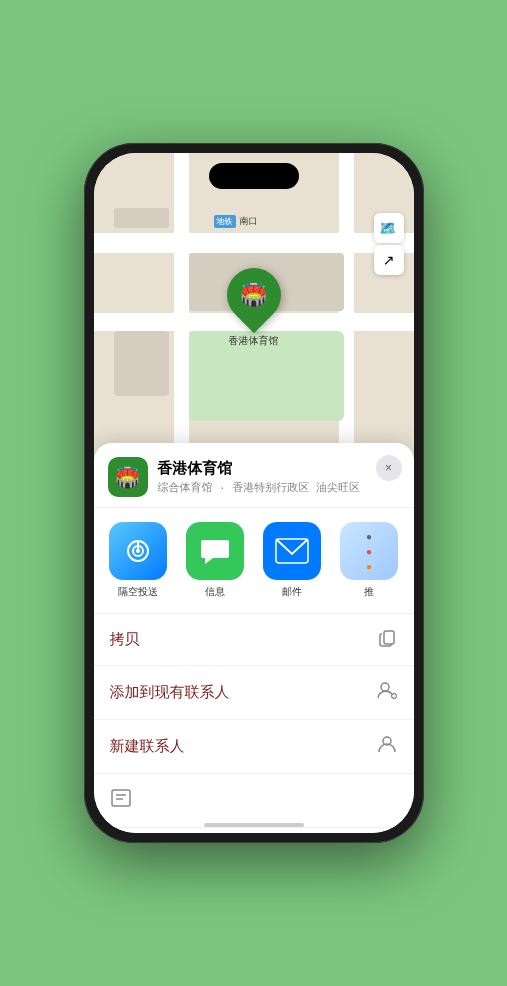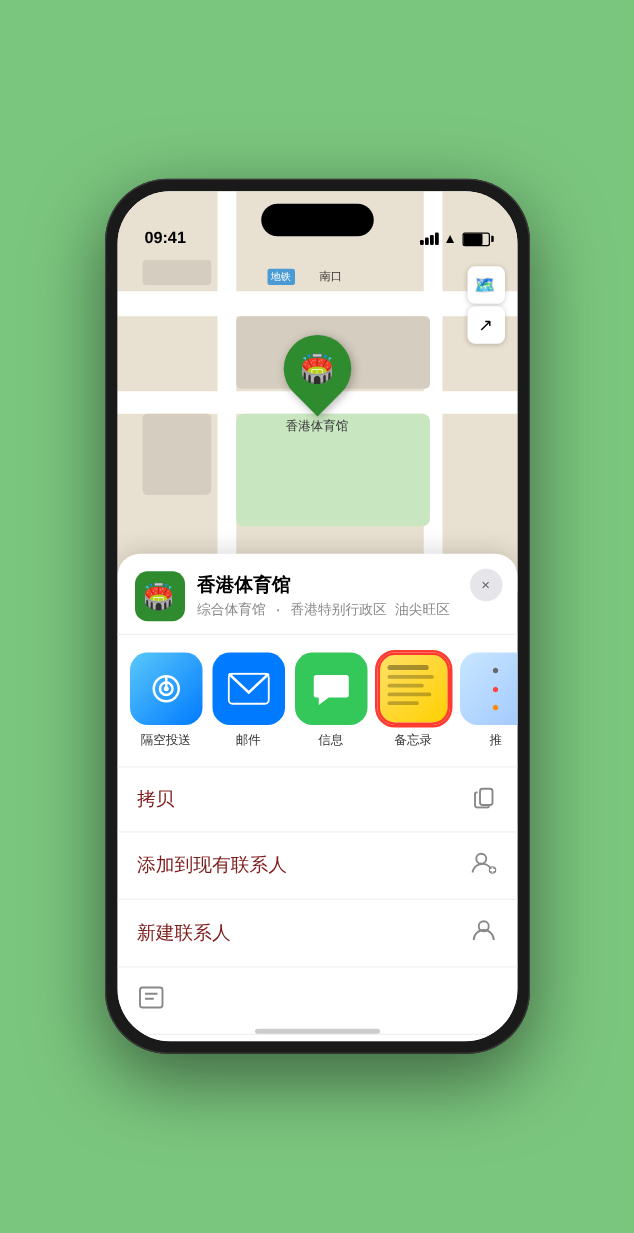--- a/index.html
+++ b/index.html
@@ -205,21 +205,21 @@
       border-radius: 3px;
     }
 
     
     .map-label {
       position: absolute;
       top: 62px;
       left: 120px;
       display: flex;
       align-items: center;
-      gap: 20px;
+      gap: 4px;
       font-size: 9px;
       color: #333;
     }
 
     .map-label-box {
       background: #4a9bd4;
       color: #fff;
       font-size: 8px;
       padding: 1px 3px;
       border-radius: 2px;
@@ -477,35 +477,20 @@
     }
   </style>
 </head>
 <body>
 
 <div class="phone-frame">
   <div class="phone-screen">
 
     <div class="dynamic-island"></div>
 
-    <div class="status-bar">
-      <span class="status-time">09:41</span>
-      <div class="status-icons">
-        <div class="signal-bars">
-          <div class="signal-bar" style="height:4px"></div>
-          <div class="signal-bar" style="height:6px"></div>
-          <div class="signal-bar" style="height:8px"></div>
-          <div class="signal-bar" style="height:10px"></div>
-        </div>
-        <span class="wifi-icon">▲</span>
-        <div class="battery-icon">
-          <div class="battery-fill"></div>
-        </div>
-      </div>
-    </div>
 
     <div class="map-area">
       <div class="map-road-h1"></div>
       <div class="map-road-v1"></div>
       <div class="map-road-v2"></div>
       <div class="map-road-h2"></div>
       <div class="map-block1"></div>
       <div class="map-block2"></div>
       <div class="map-block3"></div>
       <div class="map-block4"></div>
@@ -548,51 +533,39 @@
               <circle cx="15" cy="15" r="10" stroke="white" stroke-width="2" fill="none"></circle>
               <circle cx="15" cy="15" r="5" stroke="white" stroke-width="2" fill="none"></circle>
               <line x1="15" y1="15" x2="15" y2="5" stroke="white" stroke-width="2"></line>
               <circle cx="15" cy="15" r="2" fill="white"></circle>
             </svg>
           </div>
           <span class="share-label">隔空投送</span>
         </div>
 
         <div class="share-item">
+          <div class="share-icon-wrap message">
+            <svg width="32" height="30" viewBox="0 0 32 30" fill="white">
+              <path d="M4 4 h24 a2 2 0 0 1 2 2 v14 a2 2 0 0 1 -2 2 h-14 l-8 6 v-6 h-2 a2 2 0 0 1 -2 -2 v-14 a2 2 0 0 1 2 -2z"></path>
+            </svg>
+          </div>
+          <span class="share-label">信息</span>
+        </div>
+
+        <div class="share-item">
           <div class="share-icon-wrap mail">
             <svg width="34" height="26" viewBox="0 0 34 26" fill="none">
               <rect x="1" y="1" width="32" height="24" rx="3" fill="#007aff"></rect>
               <rect x="1" y="1" width="32" height="24" rx="3" stroke="white" stroke-width="1.5" fill="none"></rect>
               <polyline points="1,1 17,16 33,1" stroke="white" stroke-width="2" fill="none"></polyline>
             </svg>
           </div>
           <span class="share-label">邮件</span>
         </div>
 
-        <div class="share-item">
-          <div class="share-icon-wrap message">
-            <svg width="32" height="30" viewBox="0 0 32 30" fill="white">
-              <path d="M4 4 h24 a2 2 0 0 1 2 2 v14 a2 2 0 0 1 -2 2 h-14 l-8 6 v-6 h-2 a2 2 0 0 1 -2 -2 v-14 a2 2 0 0 1 2 -2z"></path>
-            </svg>
-          </div>
-          <span class="share-label">信息</span>
-        </div>
-
-        <div class="share-item">
-          <div class="share-icon-wrap notes notes-selected">
-            <div class="notes-lines">
-              <div class="notes-line" style="width:80%"></div>
-              <div class="notes-line" style="width:90%"></div>
-              <div class="notes-line" style="width:70%"></div>
-              <div class="notes-line" style="width:85%"></div>
-              <div class="notes-line" style="width:60%"></div>
-            </div>
-          </div>
-          <span class="share-label">备忘录</span>
-        </div>
 
         <div class="share-item">
           <div class="share-icon-wrap" style="background: linear-gradient(135deg, #c8e6ff, #a0c8ff); flex-direction: column; gap: 4px;">
             <span style="font-size:10px; color:#666;">●</span>
             <span style="font-size:10px; color:#f44">●</span>
             <span style="font-size:10px; color:#f80">●</span>
           </div>
           <span class="share-label">推</span>
         </div>
 

